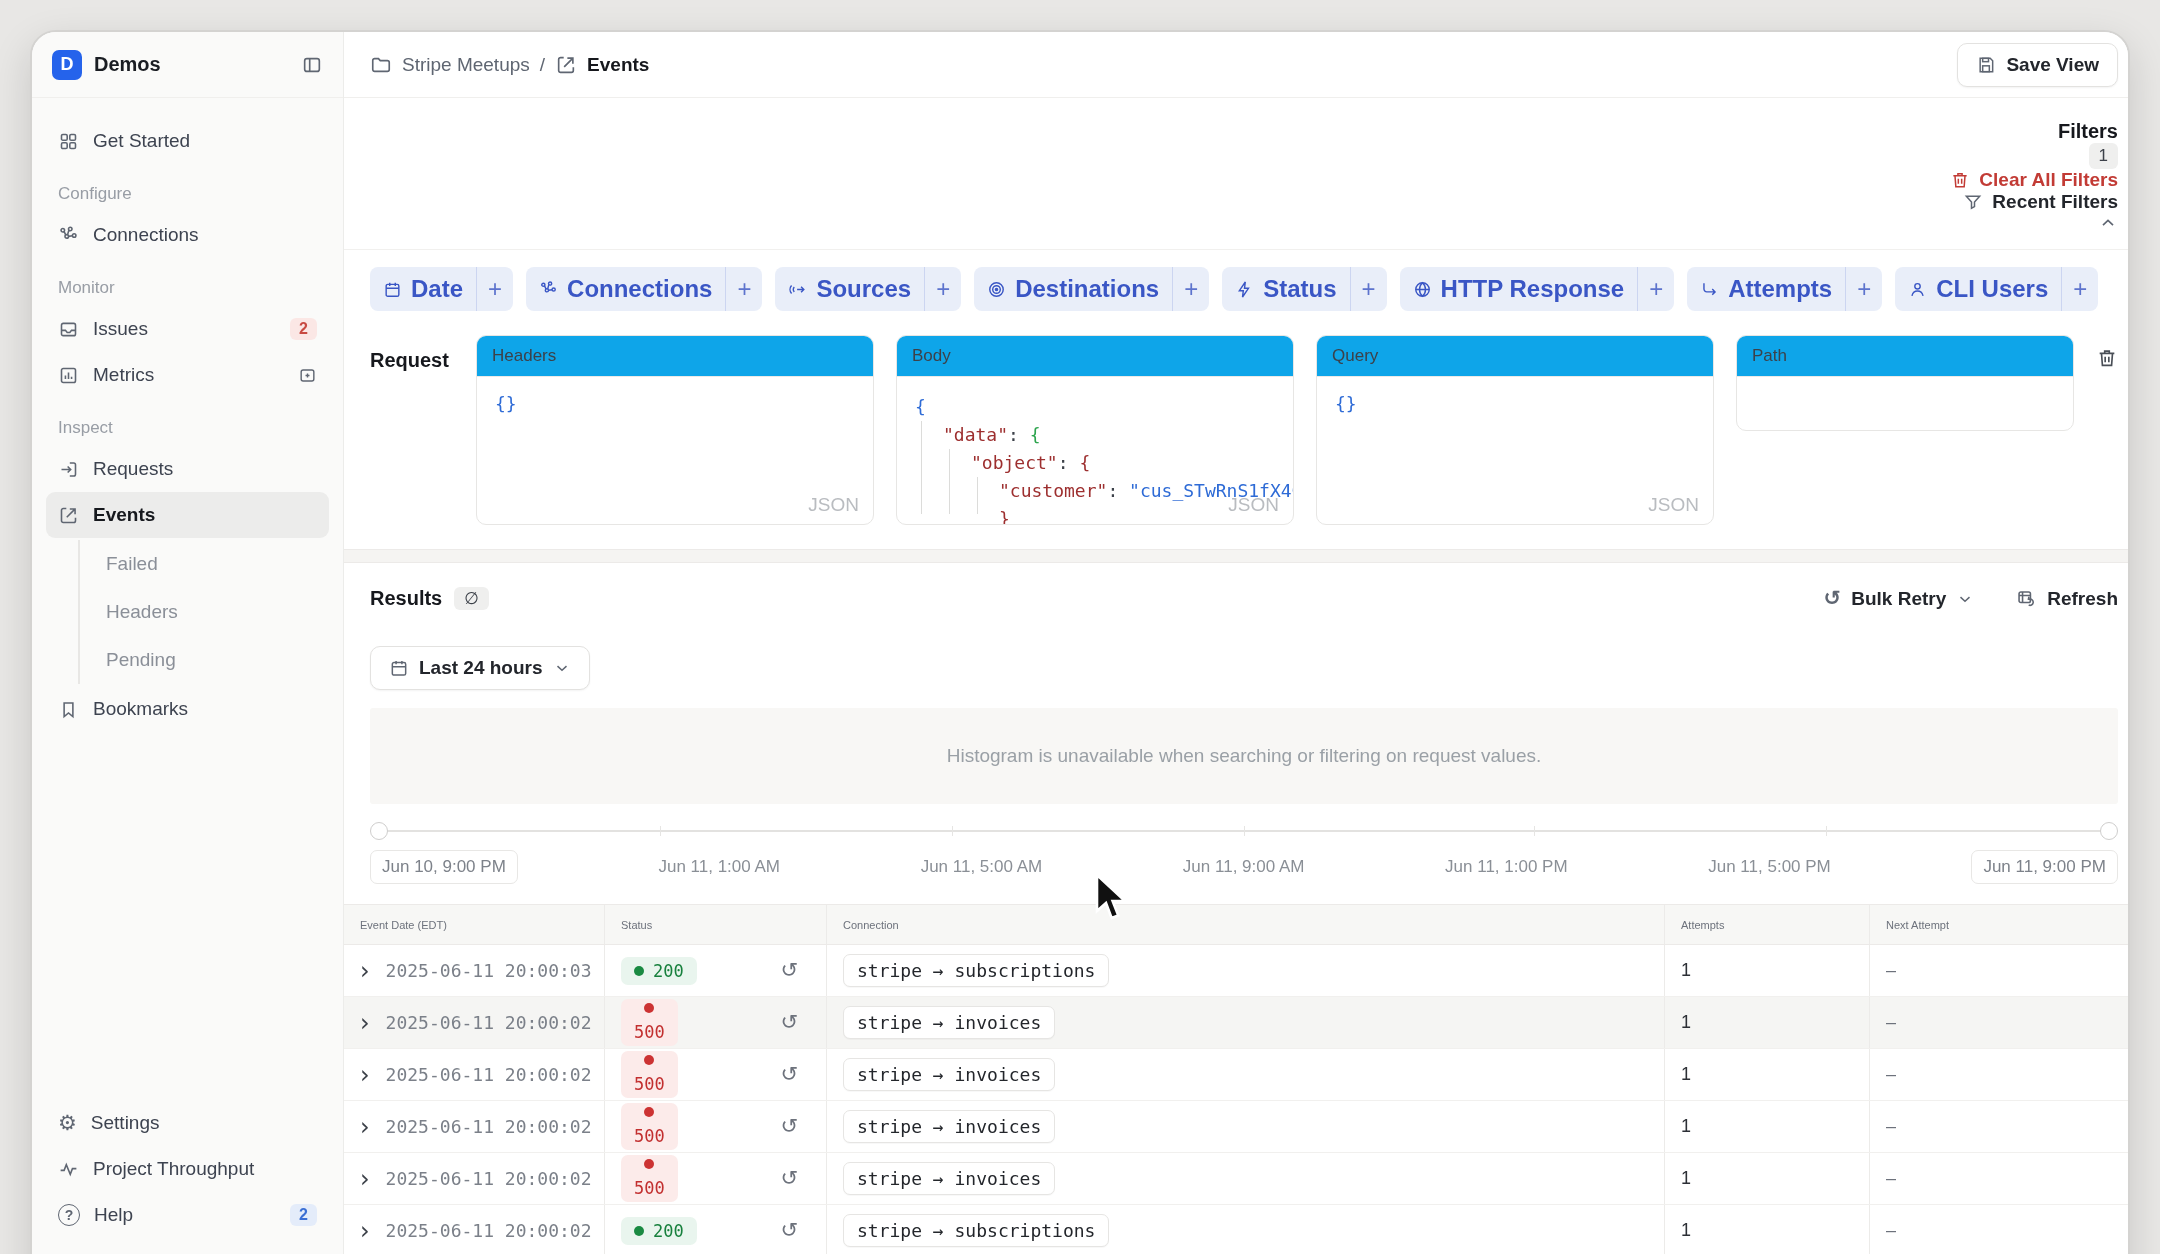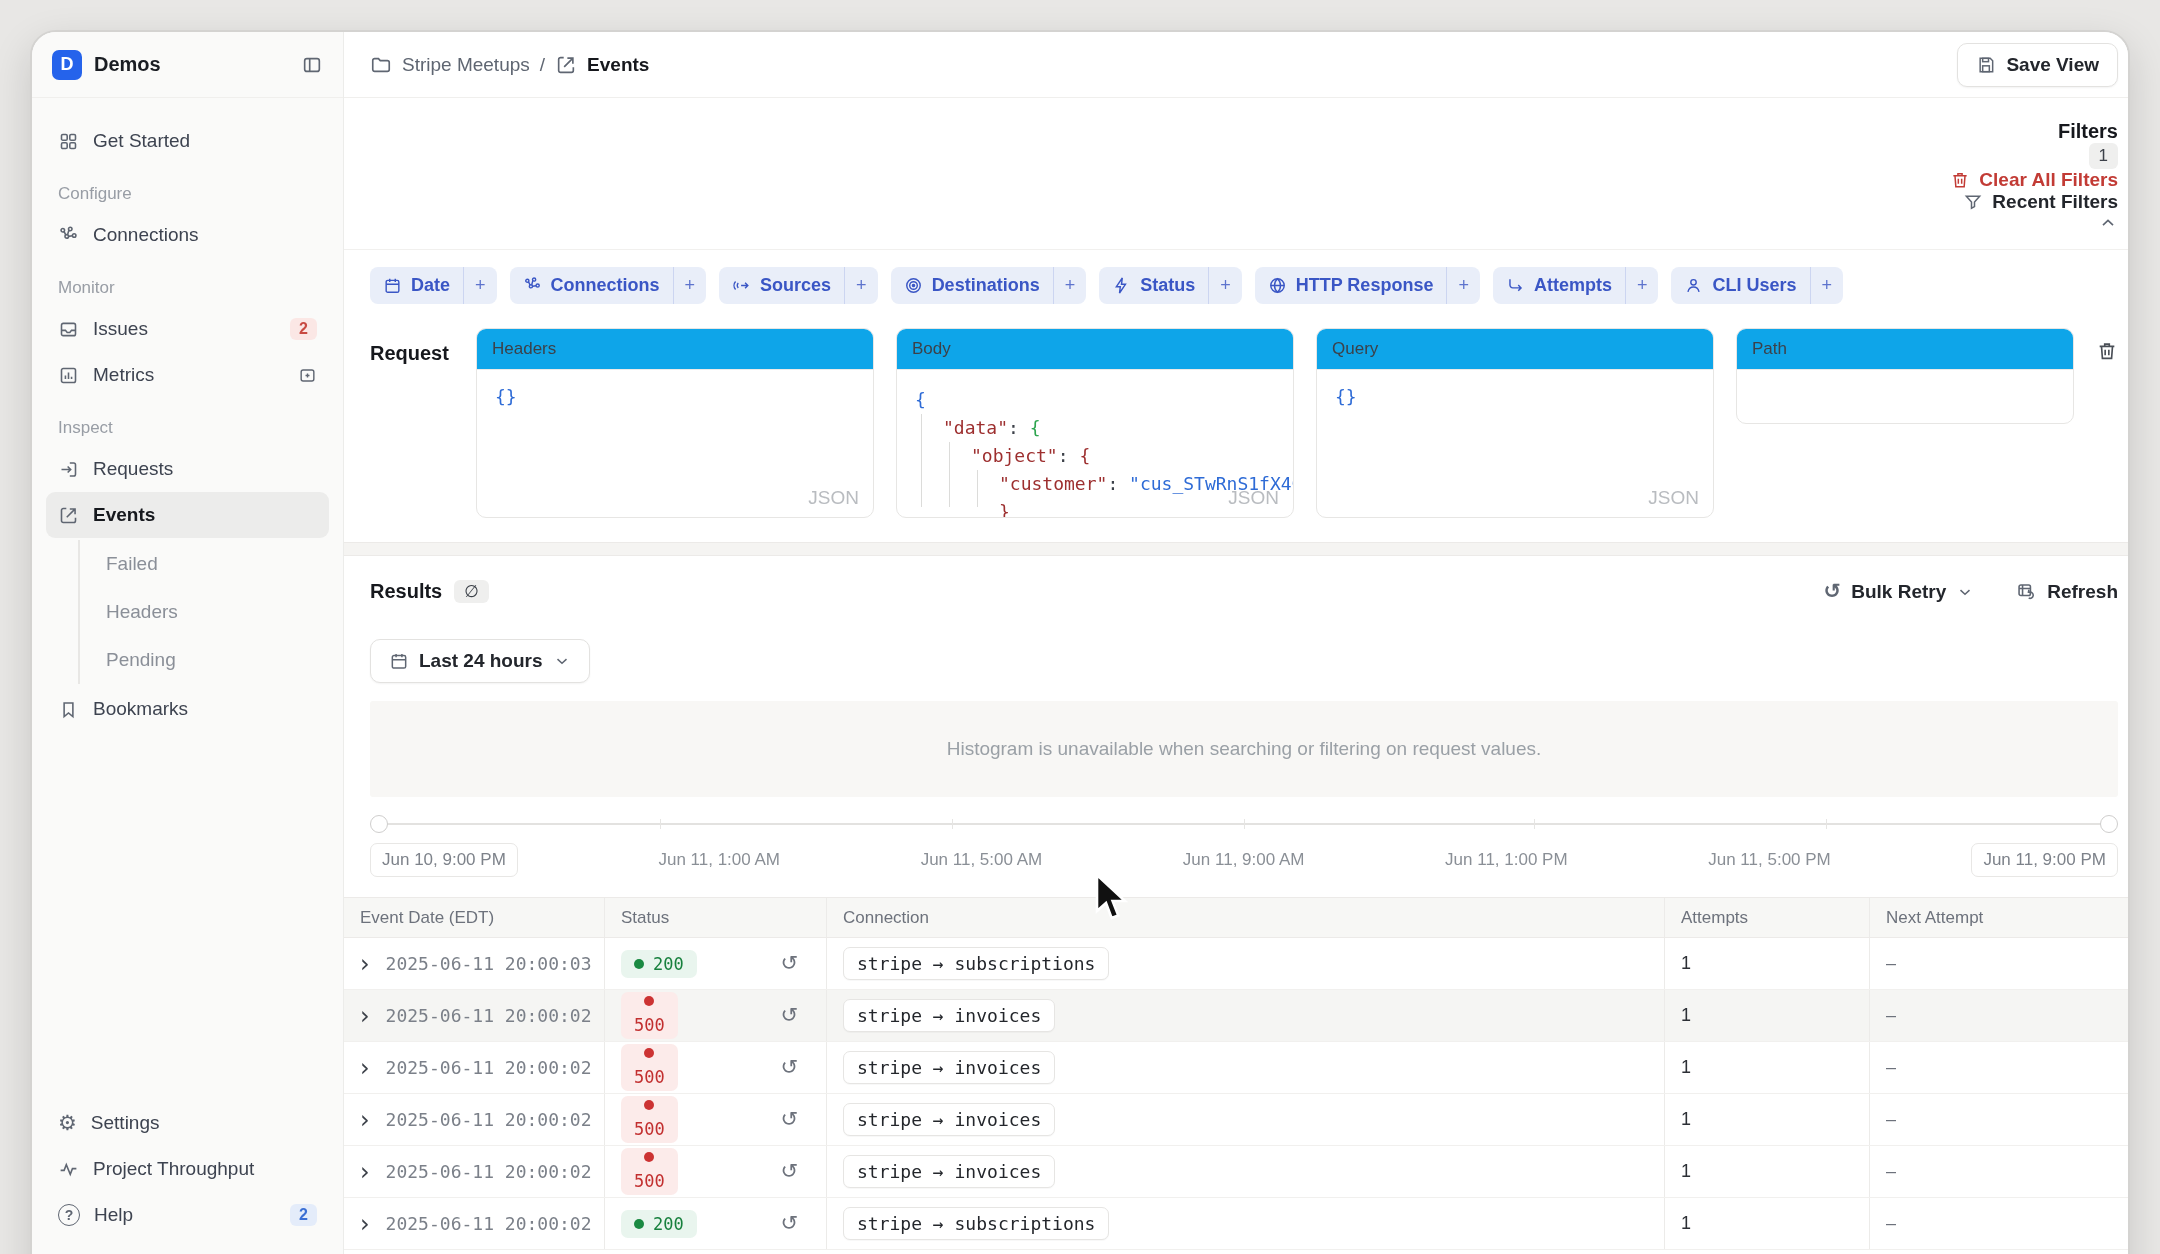--- a/index.html
+++ b/index.html
@@ -42,21 +42,21 @@
   
   .filters-head { display:flex; align-items:flex-end; padding:22px 26px 0;flex-direction:column; }
   .sec-title { font-size:20px; font-weight:700; color:#16181d; }
   .count-badge { background:#efefee; color:#3c4149; border-radius:6px; font-size:17px; padding:3px 10px; margin-left:12px; }
   .link-red { display:inline-flex; align-items:center; gap:9px; color:#c23b35; font-size:19px; font-weight:600; cursor:pointer; }
   .link-dark { display:inline-flex; align-items:center; gap:9px; color:#23262c; font-size:19px; font-weight:600; cursor:pointer; margin-left:40px; }
   .collapse { margin-left:34px; }
   .filters-divider { border-bottom:1px solid #f1f0ee; margin-top:16px; }
   .chips { display:flex; gap:13px; padding:17px 26px 22px; }
   .chip { display:inline-flex; align-items:stretch; background:#e9eef9; color:#3a56c5; border-radius:8px;
-    font-size:18px; font-weight:600; overflow:hidden; cursor:pointer; }
+    font-size:24px; font-weight:600; overflow:hidden; cursor:pointer; }
   .chip-main { display:inline-flex; align-items:center; gap:9px; padding:8px 13px; }
   .chip-plus { display:inline-flex; align-items:center; padding:8px 11px; border-left:1px solid rgba(58,86,197,.16);
     color:#5d73cd; font-weight:500; }
   .chip .icon { color:#3a56c5; }
   
   .request { display:flex; padding:2px 26px 24px; gap:18px; }
   .req-label { font-size:20px; font-weight:700; color:#16181d; padding-top:14px; width:88px; }
   .panels { flex:1; display:flex; gap:22px; align-items:flex-start; }
   .panel { border:1px solid #e7e6e4; border-radius:10px; overflow:hidden; display:flex; flex-direction:column; background:#fff; }
   .panel-hd { background:#0ea5e9; border-bottom:1px solid #eceae8; padding:10px 15px; font-size:17px; color:#3c4149; }
@@ -79,21 +79,21 @@
     color:#9aa0a6; font-size:19px; border-radius:3px; }
   .slider { position:relative; margin:16px 26px 0; height:22px; }
   .track { position:absolute; left:8px; right:8px; top:10px; height:2px; background:#e3e2e0; }
   .tick { position:absolute; top:6px; width:1px; height:10px; background:#e6e5e3; }
   .handle { position:absolute; top:2px; width:18px; height:18px; border-radius:50%; background:#fff; border:1.5px solid #cfcecd; cursor:grab; }
   .t-labels { display:flex; justify-content:space-between; align-items:center; margin:8px 26px 0; font-size:17px; color:#8a8f96; }
   .t-box { border:1px solid #e8e7e5; background:#fff; border-radius:7px; padding:6px 11px; color:#7d828a; }
   
   .table { margin-top:20px; border-top:1px solid #eceae8; }
   .trow { display:grid; grid-template-columns:260px 222px 838px 205px 1fr; align-items:center; }
-  .thead { background:#f7f7f5; border-bottom:1px solid #eceae8; height:40px; font-size:17px; color:#6d727c; }
+  .thead { background:#f7f7f5; border-bottom:1px solid #eceae8; height:40px; font-size:11px; color:#6d727c; }
   .cell { height:100%; display:flex; align-items:center; padding-left:16px; }
   .trow .cell + .cell { border-left:1px solid #ecebe9; }
   .brow { height:52px; border-bottom:1px solid #f1f0ee; font-size:18px; }
   .brow.hover { background:#f5f5f3; }
   .row-chev { font-size:24px; color:#3c4149; margin-right:16px; cursor:pointer; line-height:1; }
   .mono { font-family:"DejaVu Sans Mono",monospace; }
   .date-txt { color:#7b8089; }
   .status-cell { justify-content:space-between; padding-right:28px; }
   .sbadge { display:inline-flex; align-items:center; gap:9px; border-radius:7px; padding:4px 13px; font-size:17px;
     font-family:"DejaVu Sans Mono",monospace; }

